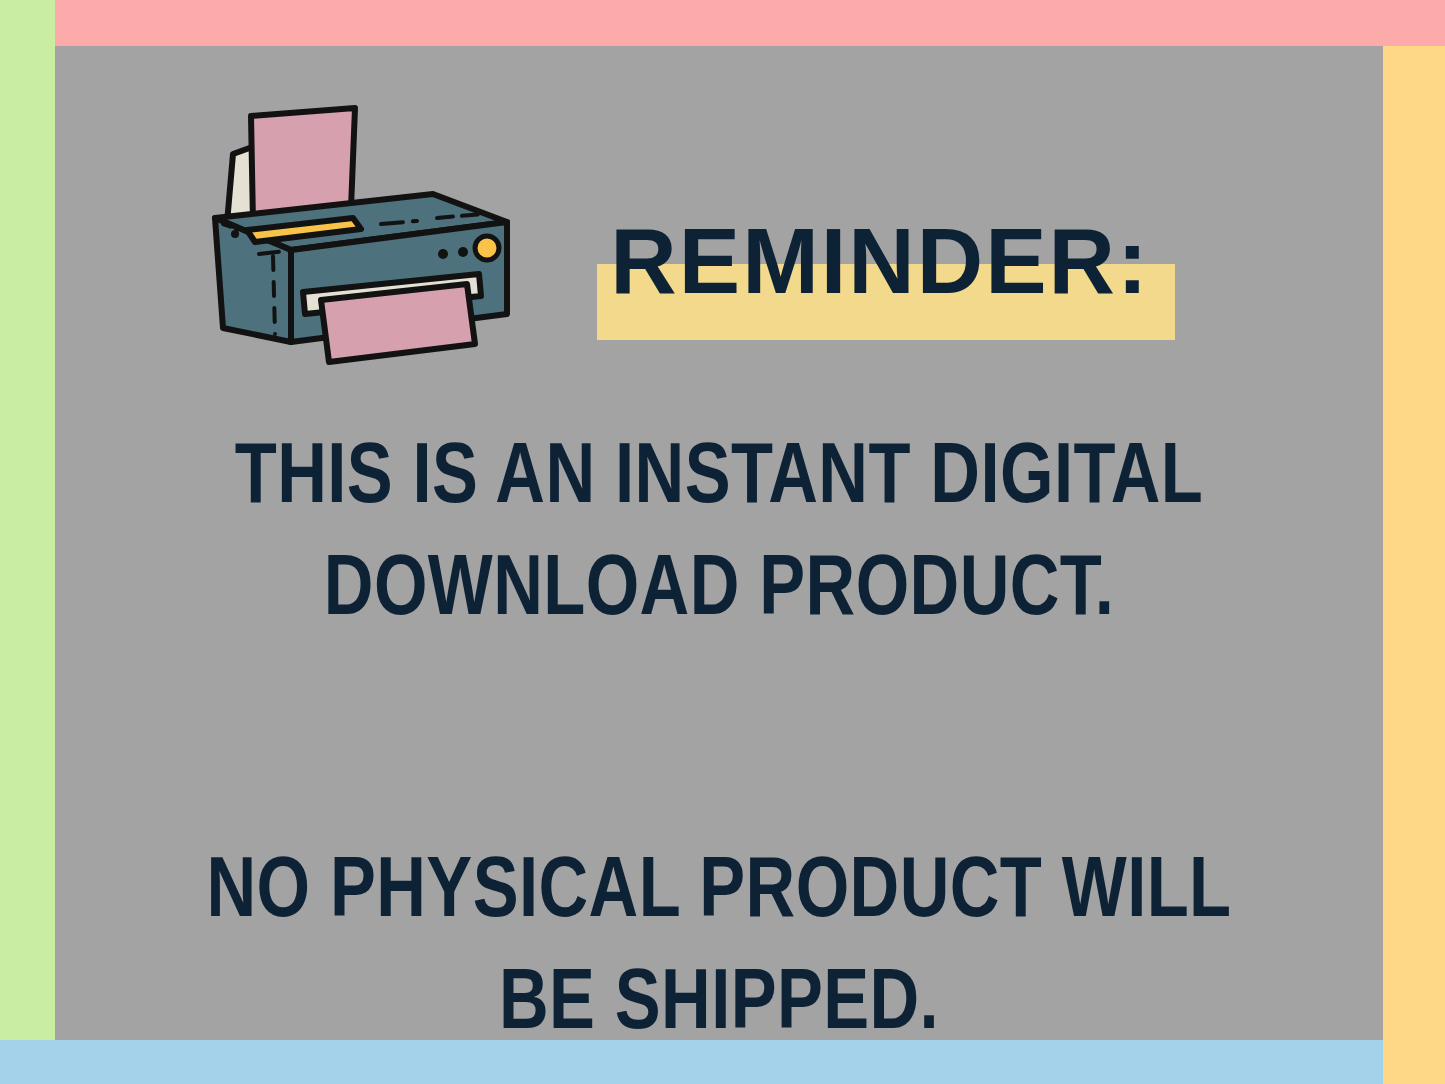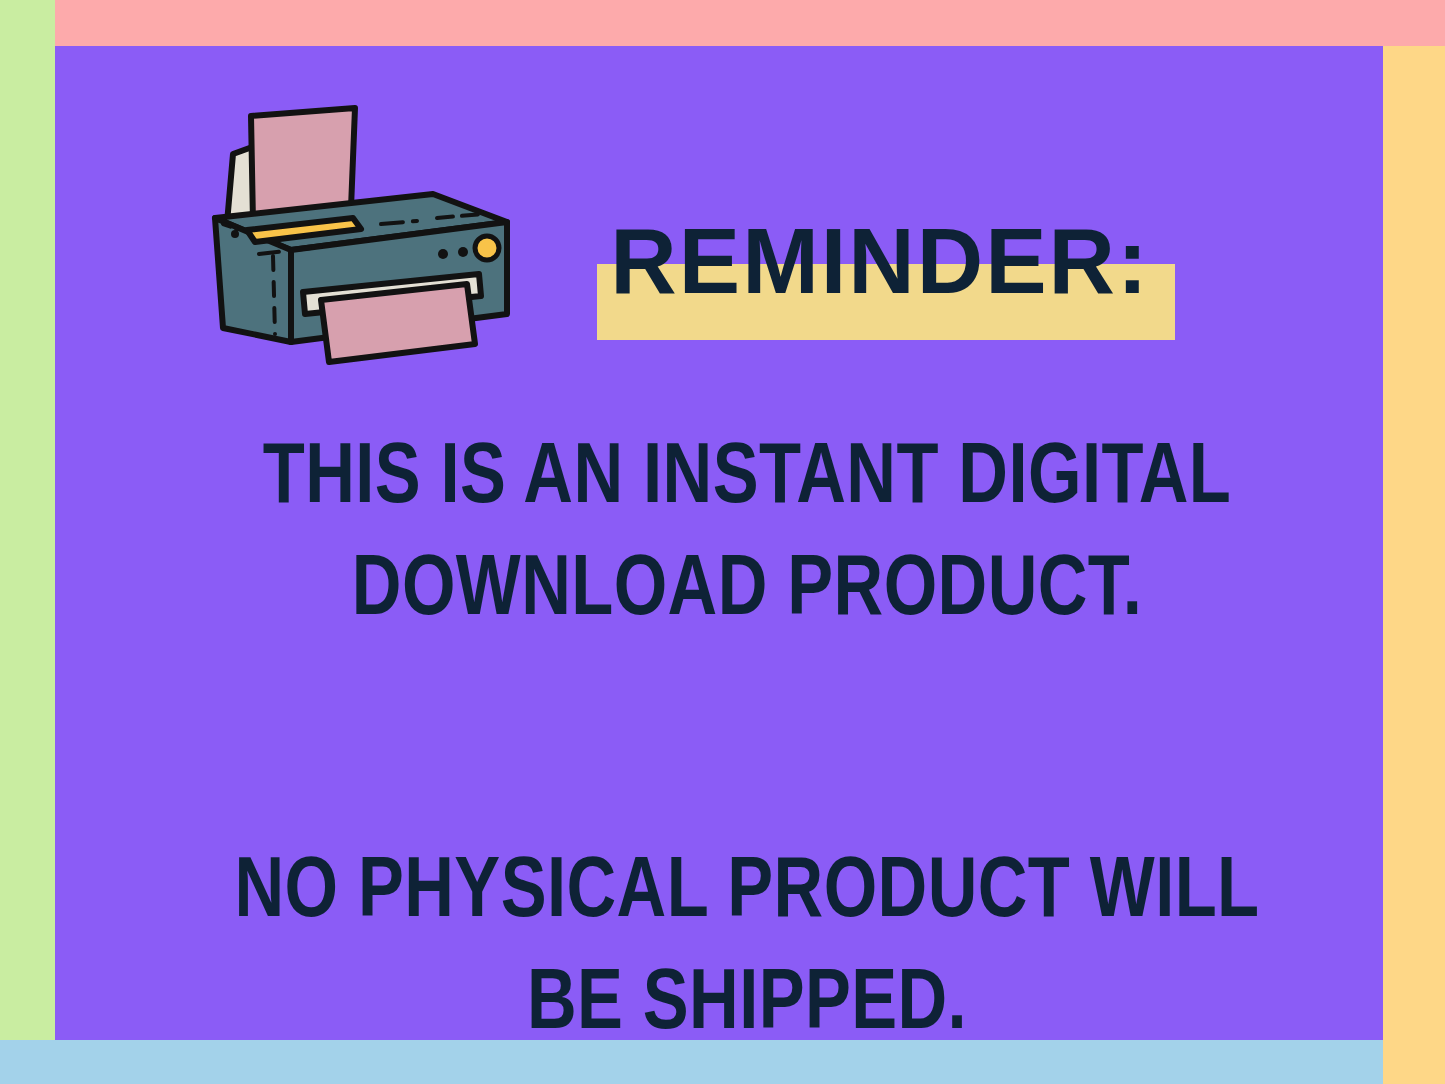--- a/index.html
+++ b/index.html
@@ -11,21 +11,21 @@
     width: 1445px;
     height: 1084px;
     overflow: hidden;
     font-family: "Liberation Sans", sans-serif;
   }
 
   #card {
     position: relative;
     width: 1445px;
     height: 1084px;
-    background: #8b5cf6;
+    background: #a3a3a3;
     overflow: hidden;
   }
 
   
   .band { position: absolute; }
 
   #band-top-pink {
     left: 55px;
     top: 0;
     width: 1390px;
@@ -115,21 +115,20 @@
     white-space: nowrap;
   }
 
   
   #body-copy {
     position: absolute;
     left: 0;
     top: 330px;
     width: 1328px;
     text-align: center;
-    margin-left: 28px;
   }
 
   .copy-paragraph {
     color: #0e2236;
     font-family: "Liberation Sans Narrow", "Liberation Sans", sans-serif;
     font-weight: bold;
     font-size: 86px;
     line-height: 112px;
     letter-spacing: 0.5px;
     transform: scaleX(0.80);

